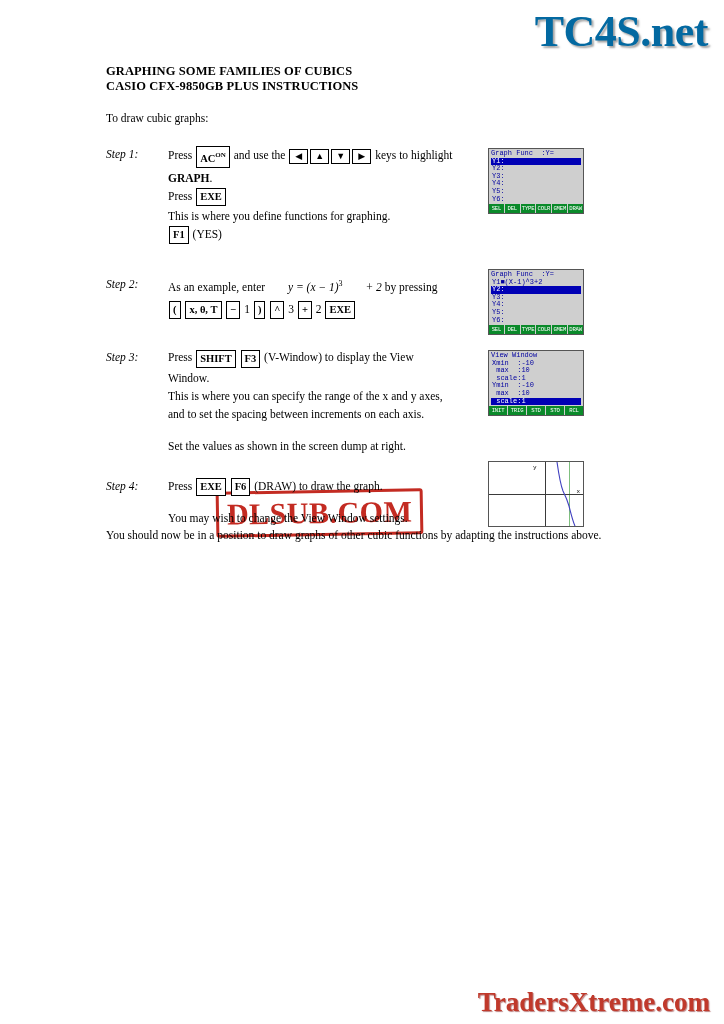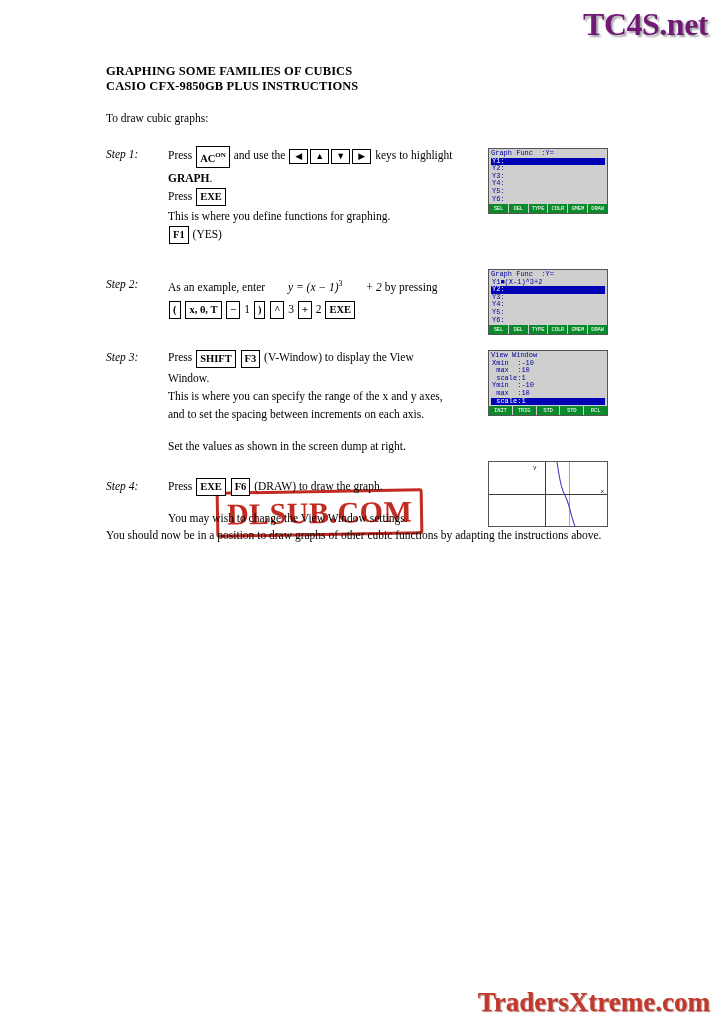--- a/index.html
+++ b/index.html
@@ -16,22 +16,22 @@
     overflow: hidden;
   }
 
   
   .wm-top {
     position: absolute;
     top: 6px;
     right: 16px;
     font-family: "Liberation Serif", serif;
     font-weight: bold;
-    font-size: 32px;
-    color: #701a75;
+    font-size: 44px;
+    color: #0369a1;
     letter-spacing: -0.5px;
     text-shadow: 2px 2px 2px rgba(140,140,140,0.8);
     text-align: right;
   }
   .wm-bottom {
     position: absolute;
     bottom: 6px;
     right: 14px;
     font-family: "Liberation Serif", serif;
     font-weight: bold;
@@ -120,21 +120,21 @@
     vertical-align: middle;
     margin: 0 1px;
   }
   .arrowkey span { color: #000; }
   .mathvar { font-style: italic; margin-left: 20px; }
   .sup { font-size: 8px; vertical-align: super; }
 
   
   .calc {
     position: absolute;
-    width: 120px;
+    width: 96px;
     height: 66px;
     background: #cfcfcf;
     border: 1px solid #555;
     font-family: "Liberation Mono", monospace;
     font-size: 7px;
     line-height: 7.6px;
     color: #0000a0;
     box-sizing: border-box;
     overflow: hidden;
   }

